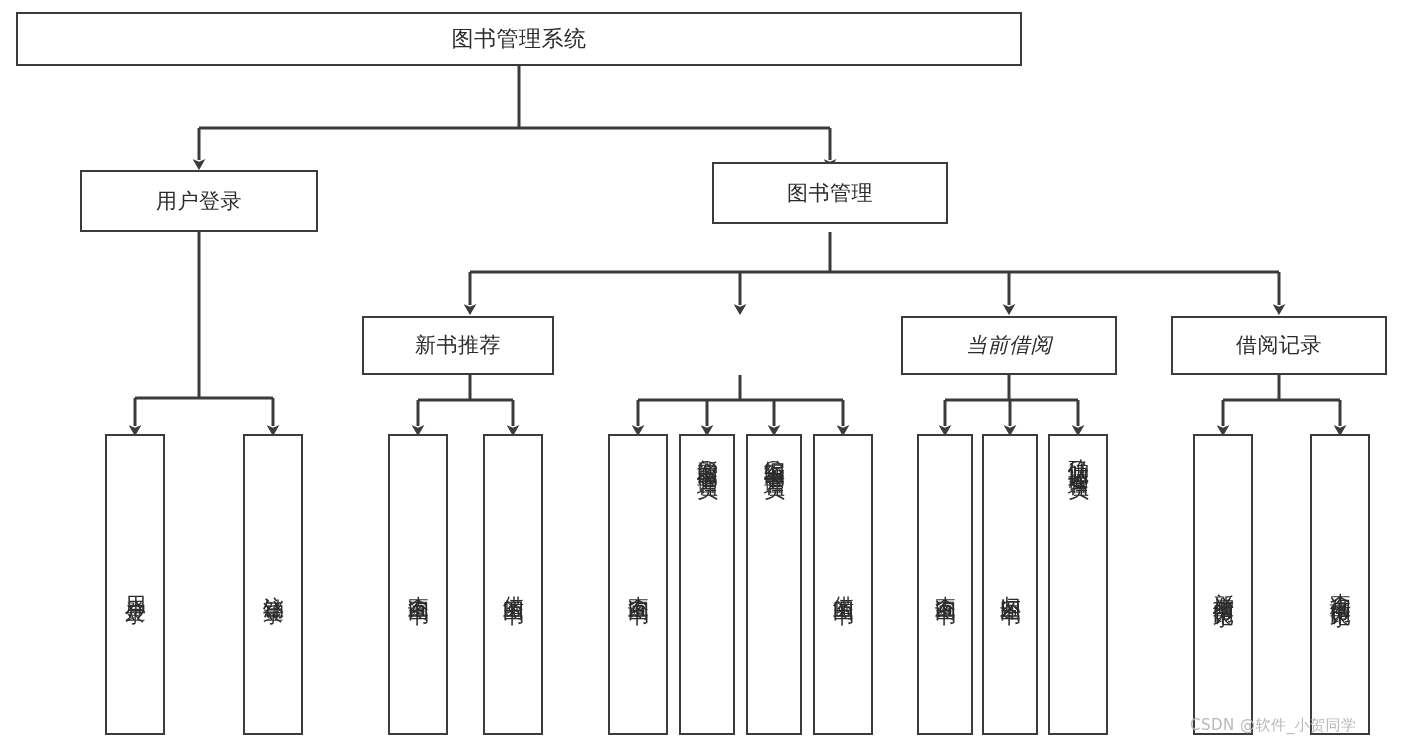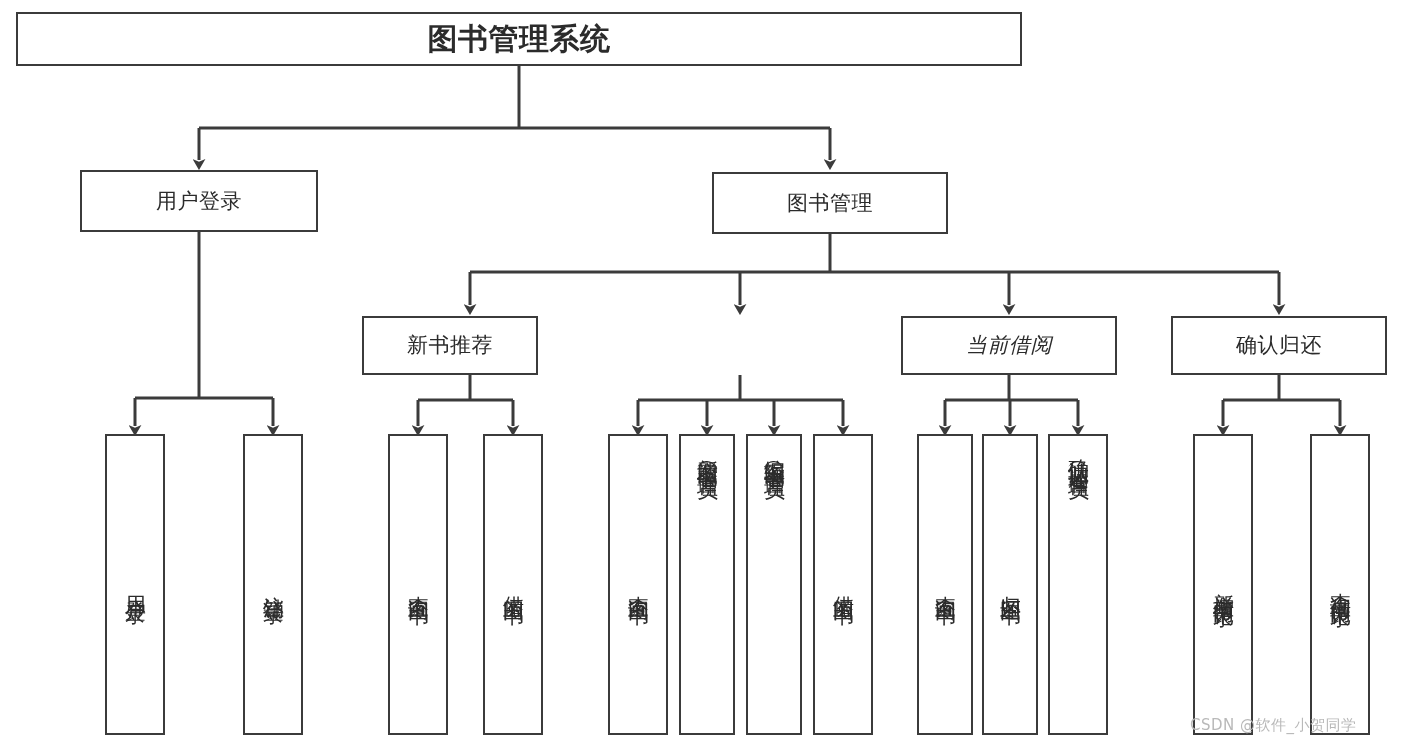--- a/index.html
+++ b/index.html
@@ -42,22 +42,21 @@
     text-align: center;
     line-height: 1.18;
     letter-spacing: 0.5px;
     white-space: pre-wrap;
   }
   
   .node.horiz .label {
     font-size: 21px;
   }
   .node.root .label {
-    font-size: 30px;
-    font-weight: bold;
+    font-size: 22px;
   }
   
   .node.vert {
     align-items: flex-start;
     justify-content: center;
     padding-top: 6px;
   }
   .node.vert .label {
     writing-mode: vertical-rl;
     text-orientation: upright;
@@ -137,35 +136,35 @@
   </svg>
 
   <div class="node horiz root" style="left:16px; top:12px; width:1006px; height:54px;">
     <span class="label">图书管理系统</span>
   </div>
 
   <div class="node horiz" style="left:80px; top:170px; width:238px; height:62px;">
     <span class="label">用户登录</span>
   </div>
 
-  <div class="node horiz" style="left:712px; top:172px; width:236px; height:62px;">
+  <div class="node horiz" style="left:712px; top:162px; width:236px; height:62px;">
     <span class="label">图书管理</span>
   </div>
 
-  <div class="node horiz" style="left:362px; top:316px; width:176px; height:59px;">
+  <div class="node horiz" style="left:362px; top:316px; width:192px; height:59px;">
     <span class="label">新书推荐</span>
   </div>
 
 
   <div class="node horiz" style="left:901px; top:316px; width:216px; height:59px;font-style:italic;">
     <span class="label">当前借阅</span>
   </div>
 
   <div class="node horiz" style="left:1171px; top:316px; width:216px; height:59px;">
-    <span class="label">确认归还</span>
+    <span class="label">借阅记录</span>
   </div>
 
   <div class="node vert centered" style="left:105px; top:434px; width:60px; height:301px;">
     <span class="label">用户登录</span>
   </div>
 
   <div class="node vert centered" style="left:243px; top:434px; width:60px; height:301px;">
     <span class="label">注销登录</span>
   </div>
 

